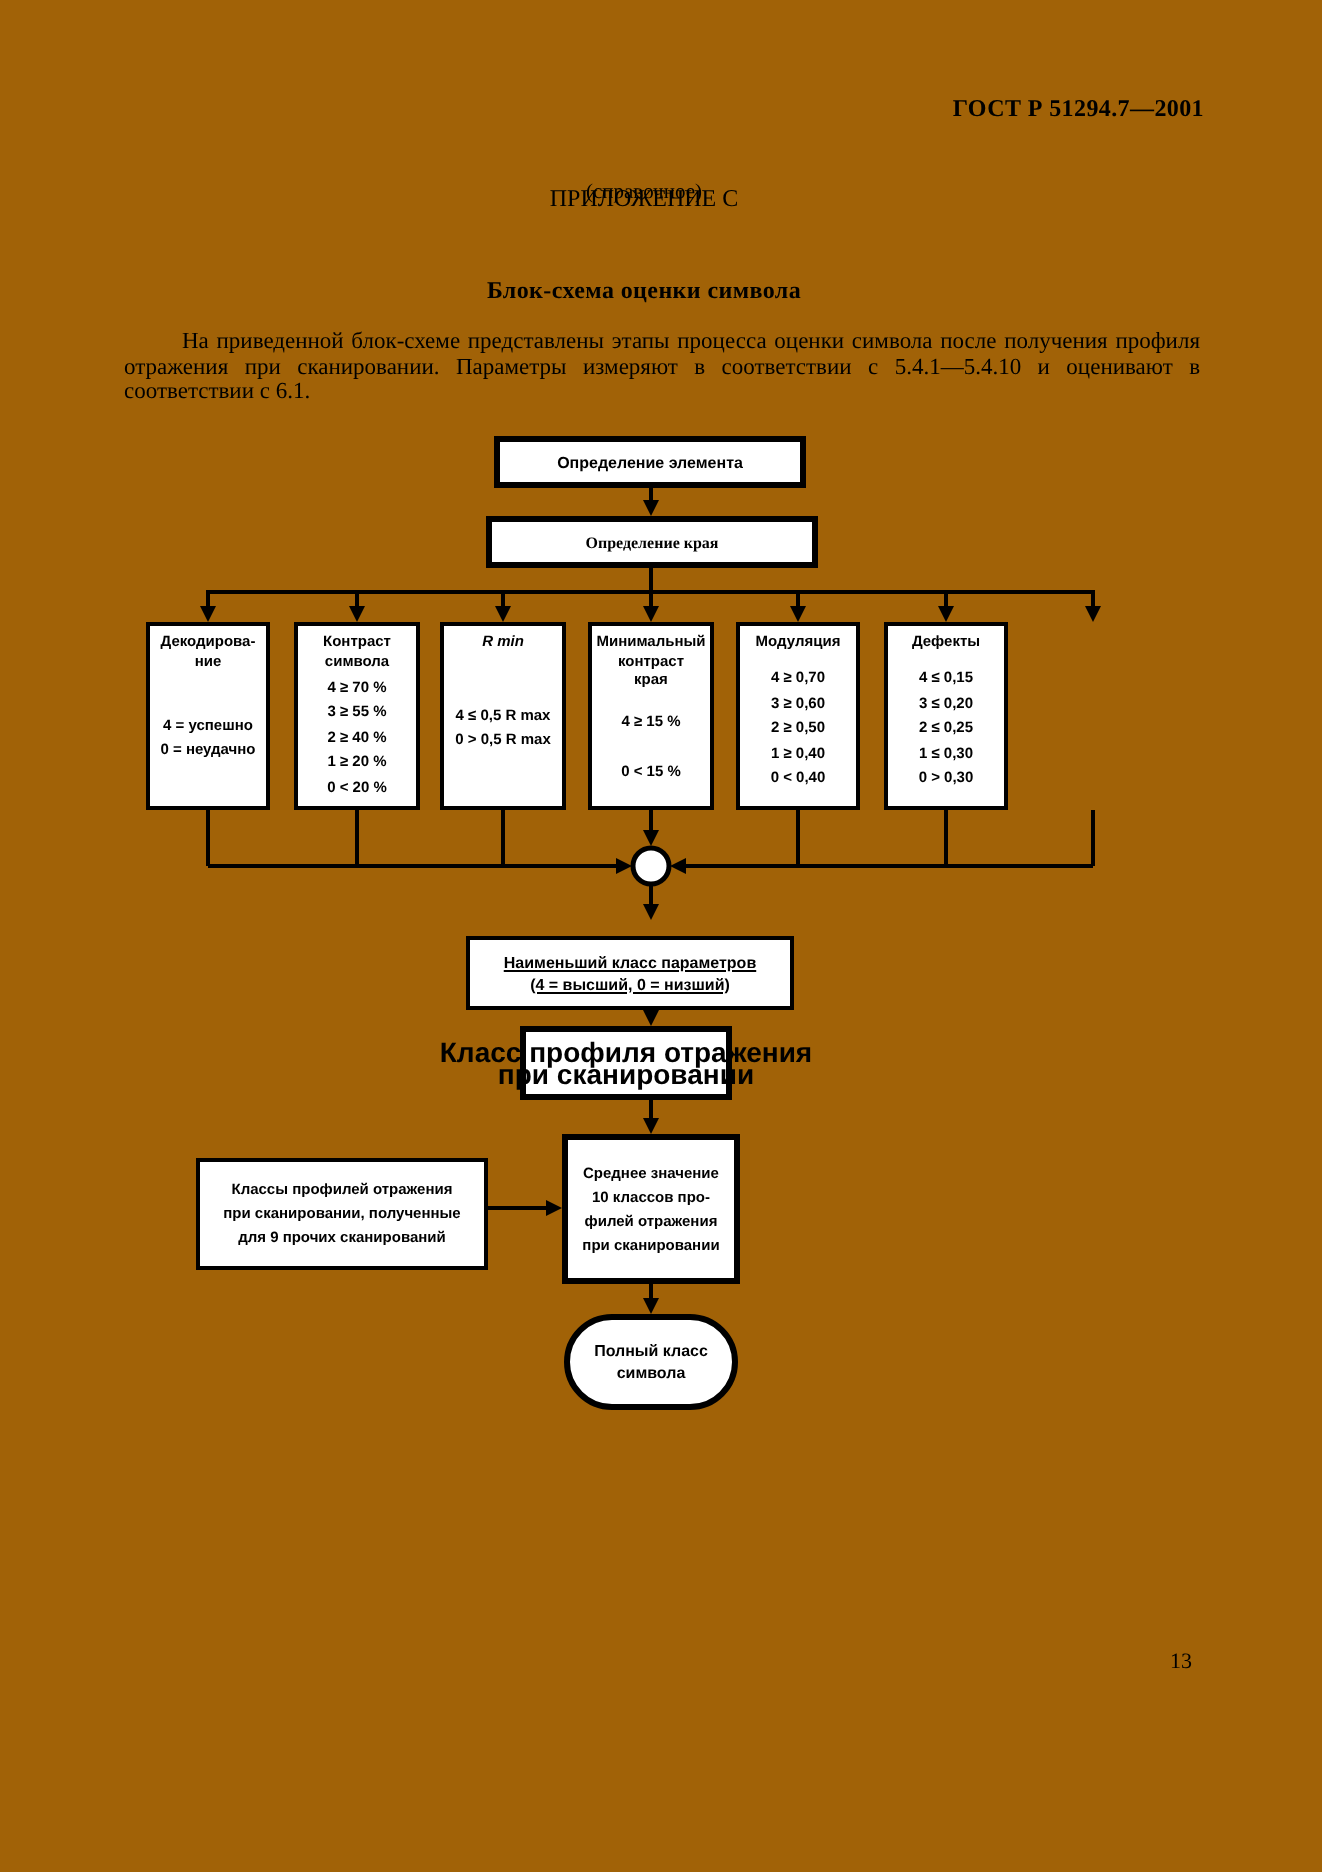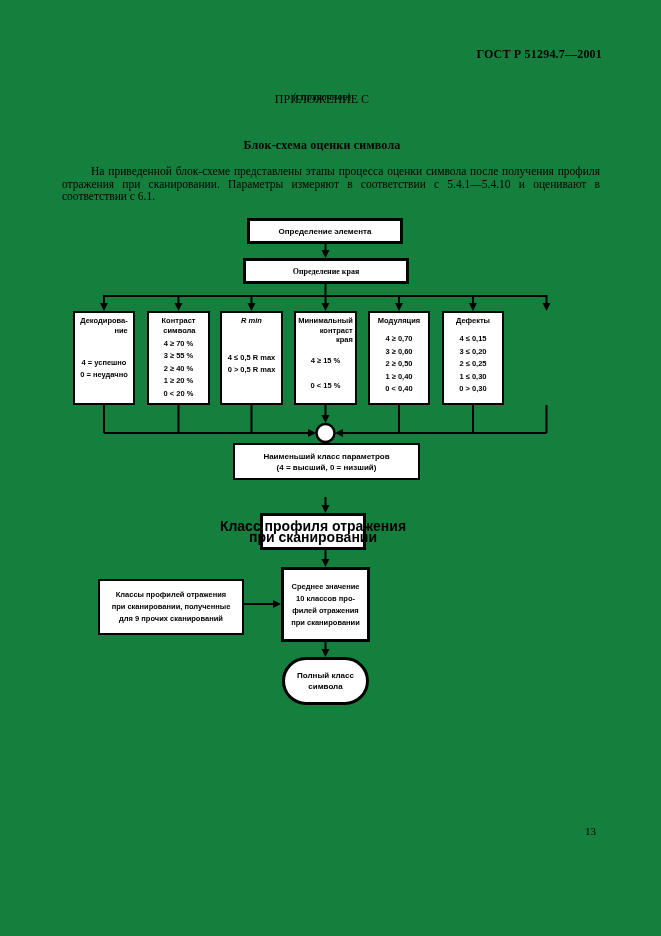--- a/index.html
+++ b/index.html
@@ -1,41 +1,41 @@
 <!DOCTYPE html>
 <html><head>
 <meta charset="utf-8">
 <style>
   html,body { margin:0; padding:0; background:#e8e8e8; }
   .page {
-    position:relative; width:661px; height:936px; background:#15803d;
+    position:relative; width:661px; height:936px; background:#a16207;
     font-family:"Liberation Serif", serif; color:#000;
     margin:0 auto; overflow:hidden;
   }
   .std-ref { position:absolute; top:47px; right:59px; font-weight:bold; font-size:12px; letter-spacing:.2px; }
   .center-line { position:absolute; left:42px; width:560px; text-align:center; }
   .appendix-title { top:92px; font-size:12px; }
   .appendix-sub { top:91px; font-size:10.5px; }
   .section-title { top:138px; font-size:12px; font-weight:bold; letter-spacing:.2px; }
   .intro {
     position:absolute; top:165px; left:62px; width:538px; margin:0;
     font-size:11.5px; line-height:12.7px; text-align:justify; text-indent:29px;
   }
   .connectors { position:absolute; left:0; top:0; }
   .fc {
     position:absolute; box-sizing:border-box; background:#fff; color:#000;
     font-family:"Liberation Sans", sans-serif; font-weight:bold; text-align:center;
   }
   .tbox { border:3px solid #000; height:26px; display:flex; align-items:center; justify-content:center; font-size:8px; white-space:pre; }
   .pbox { border:2.5px solid #000; top:311px; height:94px; display:flex; flex-direction:column; align-items:center; font-size:7.5px; }
-  .ptitle { padding-top:3px; line-height:9.5px; white-space:pre;text-align:right; }
+  .ptitle { padding-top:3px; line-height:9.5px; white-space:pre; }
   .pvalues { margin:auto 0; line-height:12.5px; white-space:pre; }
   .rmin-title { font-style:italic; }
   .mbox { display:flex; align-items:center; justify-content:center; white-space:pre; }
-  .min-class  { border:2.5px solid #000; left:233px; top:443px; width:187px; height:37px; font-size:8px;   line-height:11px; }
+  .min-class  { border:2.5px solid #000; left:233px; top:468px; width:164px; height:37px; font-size:8px;   line-height:11px;text-decoration:underline; }
   .scan-class { border:3px solid #000;   left:260px; top:513px; width:106px; height:37px; font-size:14px;   line-height:11px; }
   .avg-box    { border:3px solid #000;   left:281px; top:567px; width:89px;  height:75px; font-size:7.5px; line-height:12px; }
   .side-box   { border:2.5px solid #000; left:98px;  top:579px; width:146px; height:56px; font-size:7.5px; line-height:12px; }
   .final-box  { border:3px solid #000;   left:282px; top:657px; width:87px;  height:48px; font-size:8px;   line-height:11px; border-radius:24px; }
   .page-num { position:absolute; top:825px; left:585px; font-size:11px; }
 </style>
 </head>
 <body>
 
 <div class="page">

